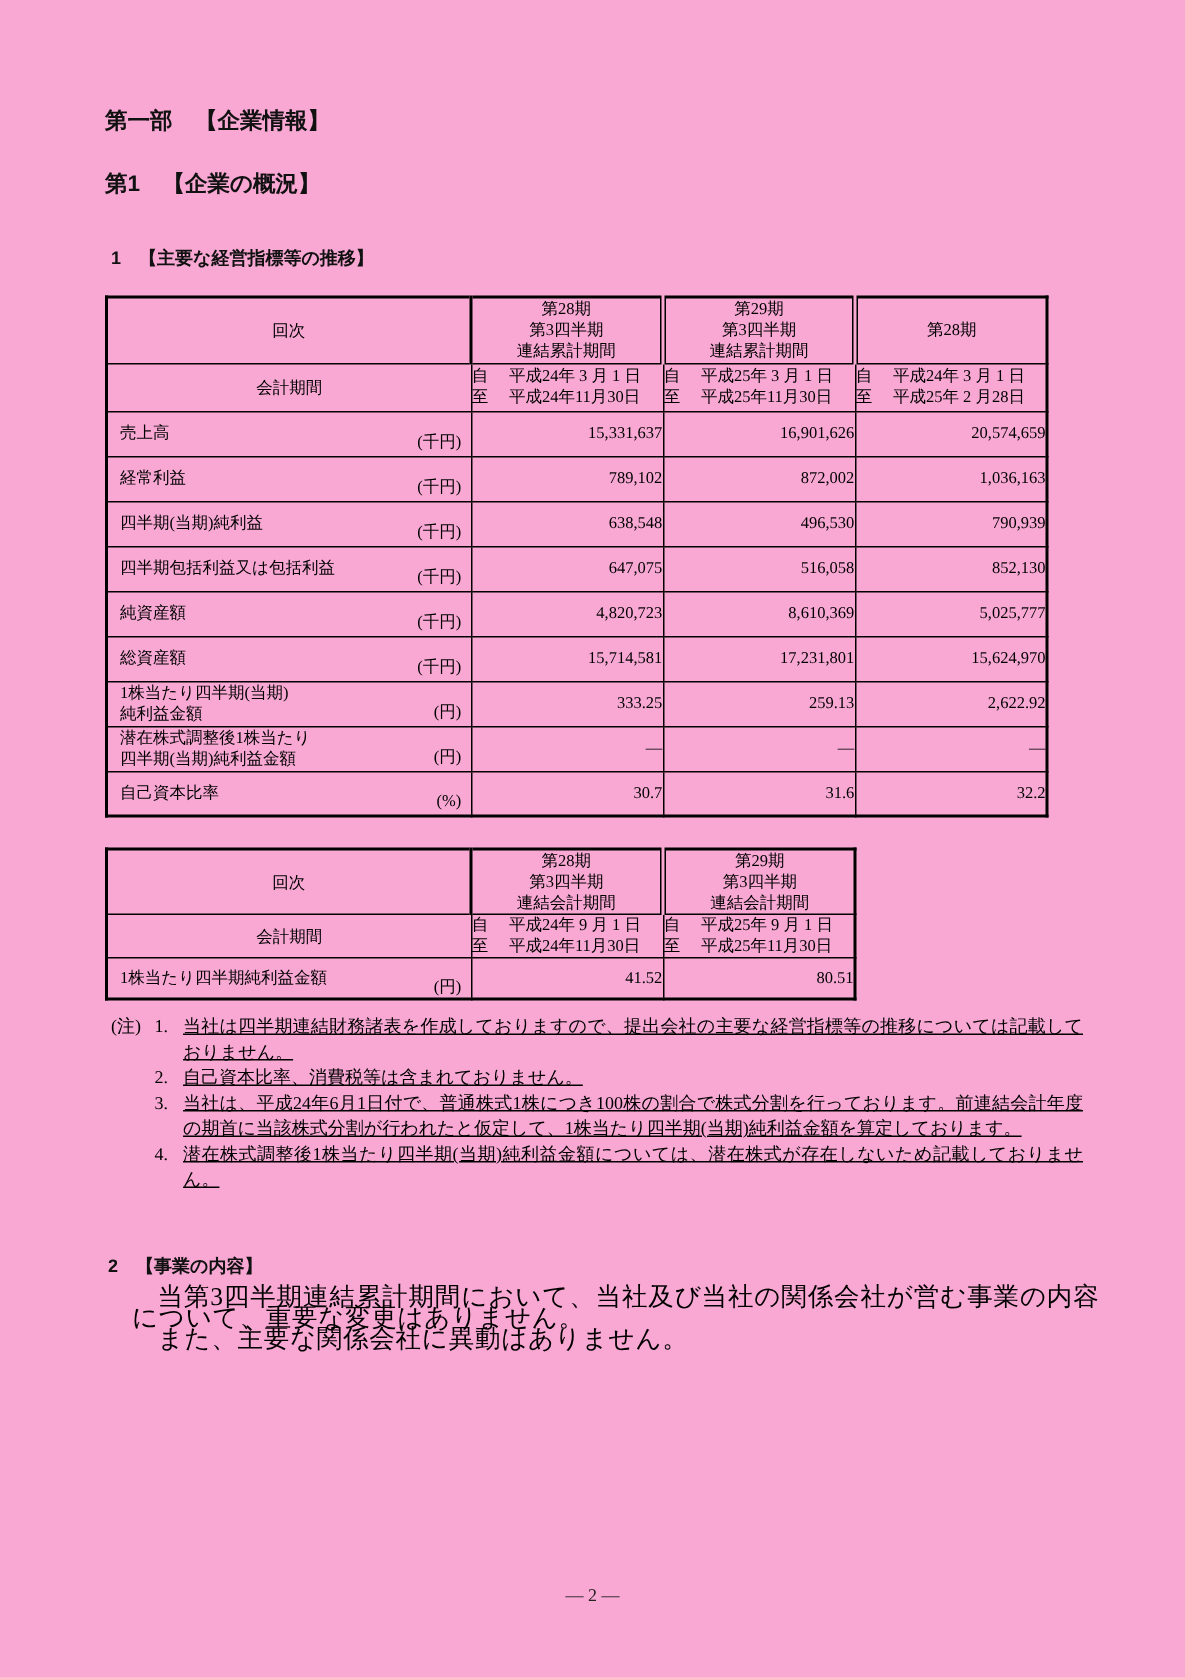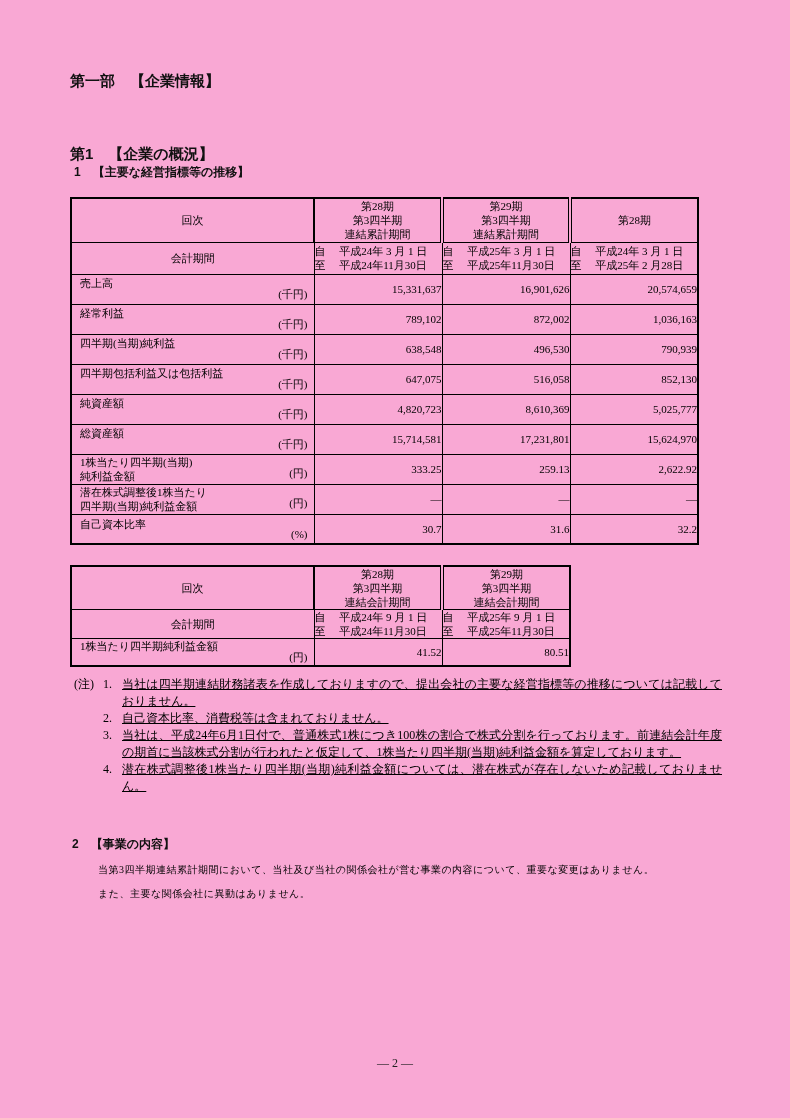--- a/index.html
+++ b/index.html
@@ -16,21 +16,21 @@
     position: absolute;
     left: 70px;
     margin: 0;
     font-family: "Liberation Sans", sans-serif;
     font-weight: bold;
     font-size: 15px;
     line-height: 18px;
     color: #111;
   }
   .part-title { top: 72px; }
-  .chapter-title { top: 114px; margin-top: 31px; }
+  .chapter-title { top: 114px; }
   .sec-heading {
     position: absolute;
     margin: 0;
     font-family: "Liberation Sans", sans-serif;
     font-weight: bold;
     font-size: 12px;
     line-height: 16px;
     color: #111;
   }
   .sec1 { left: 74px; top: 164px; }
@@ -63,20 +63,21 @@
   .phead.dbl { border-left: 4px double #000; }
   .phead.ph-first { border-left: 2px solid #000; }
   .pcell {
     white-space: pre-line;
     line-height: 14px;
     padding-left: 4px;
   }
   .lbl-flex {
     display: flex;
     justify-content: space-between;
+    align-items: center;
     padding-left: 8px;
     padding-right: 6px;
   }
   .lbl-text { white-space: pre-line; line-height: 14px; text-align: left; }
   .unit { flex-shrink: 0; padding-left: 4px; margin-top: 11px; }
   .val { text-align: right; padding-right: 10px; }
 
   
   .notes {
     position: absolute;
@@ -94,22 +95,22 @@
 
   
   .body-block {
     position: absolute;
     left: 88px;
     top: 858px;
     width: 645px;
   }
   .body-para {
     margin: 0;
-    font-size: 10px;
-    line-height: 24px;
+    font-size: 17px;
+    line-height: 14px;
     letter-spacing: 0.5px;
     text-indent: 1em;
     text-align: justify;
   }
 
   .footer {
     position: absolute;
     left: 0;
     top: 1056px;
     width: 100%;

